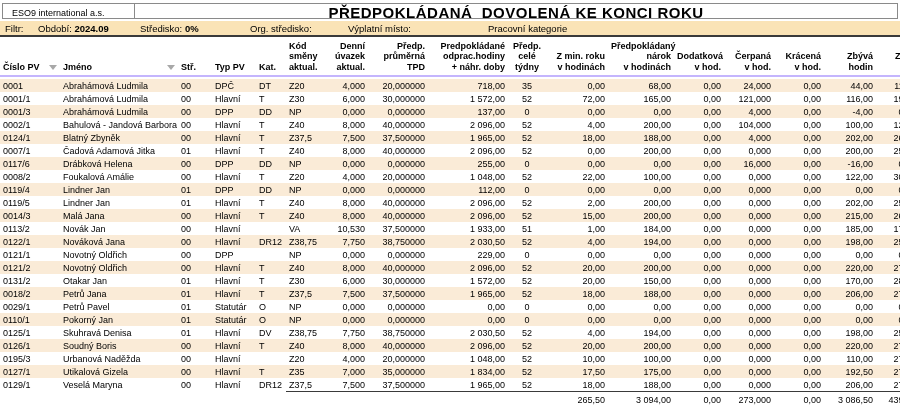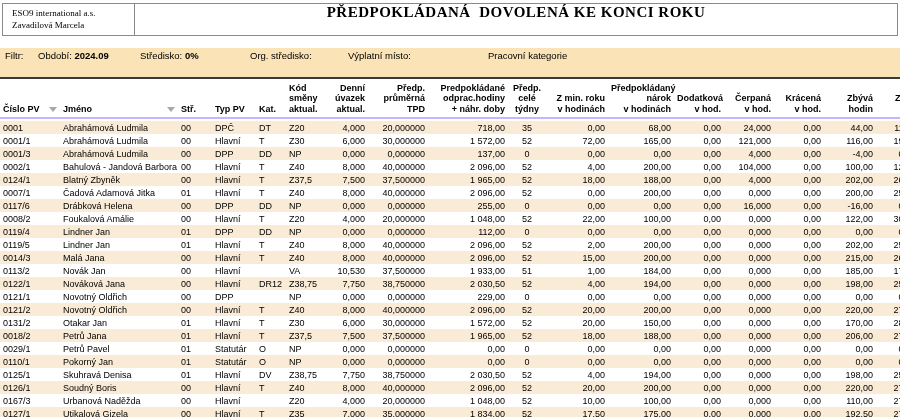--- a/index.html
+++ b/index.html
@@ -10,24 +10,23 @@
     color: #000;
     overflow: hidden;
   }
   .page { width: 900px; height: 417px; position: relative; }
 
   
   .top-header {
     display: flex;
     margin: 3px 2px 0 2px;
     border: 1px solid #8a8a8a;
-    height: 33px;
+    height: 16px;
     background: #fff;
     align-items: stretch;
-    font-family: Liberation Serif, serif;
   }
   .company-box {
     width: 132px;
     border-right: 1px solid #8a8a8a;
     padding: 3px 0 0 9px;
     font-size: 9px;
     line-height: 12px;
   }
   .title-box {
     flex: 1;
@@ -41,22 +40,22 @@
     border-left: 1px solid #8a8a8a;
     padding: 3px 8px 0 0;
     font-size: 9px;
     line-height: 12px;
     text-align: right;
   }
 
   
   .filter-bar {
     position: relative;
-    height: 31px;
-    margin-top: 12px;
+    height: 16px;
+    margin-top: 2px;
     background: #fae3b6;
     border-bottom: 2px solid #3a3a3a;
     font-size: 9.5px;
   }
   .filter-bar span.fitem { position: absolute; top: 2px; white-space: nowrap; }
   .filter-bar b { font-weight: bold; }
 
   
   table.report {
     width: 900px;
@@ -590,21 +589,21 @@
           <td class="ac">52</td>
           <td class="ar">20,00</td>
           <td class="ar">200,00</td>
           <td class="ar">0,00</td>
           <td class="ar">0,000</td>
           <td class="ar">0,00</td>
           <td class="ar">220,00</td>
           <td class="ar">27,500</td>
         </tr>
         <tr class="">
-          <td class="al">0167/3</td>
+          <td class="al">0195/3</td>
           <td class="al">Urbanová Naděžda</td>
           <td class="al">00</td>
           <td class="al">Hlavní</td>
           <td class="al"></td>
           <td class="al">Z20</td>
           <td class="ar">4,000</td>
           <td class="ar">20,000000</td>
           <td class="ar">1 048,00</td>
           <td class="ac">52</td>
           <td class="ar">10,00</td>

